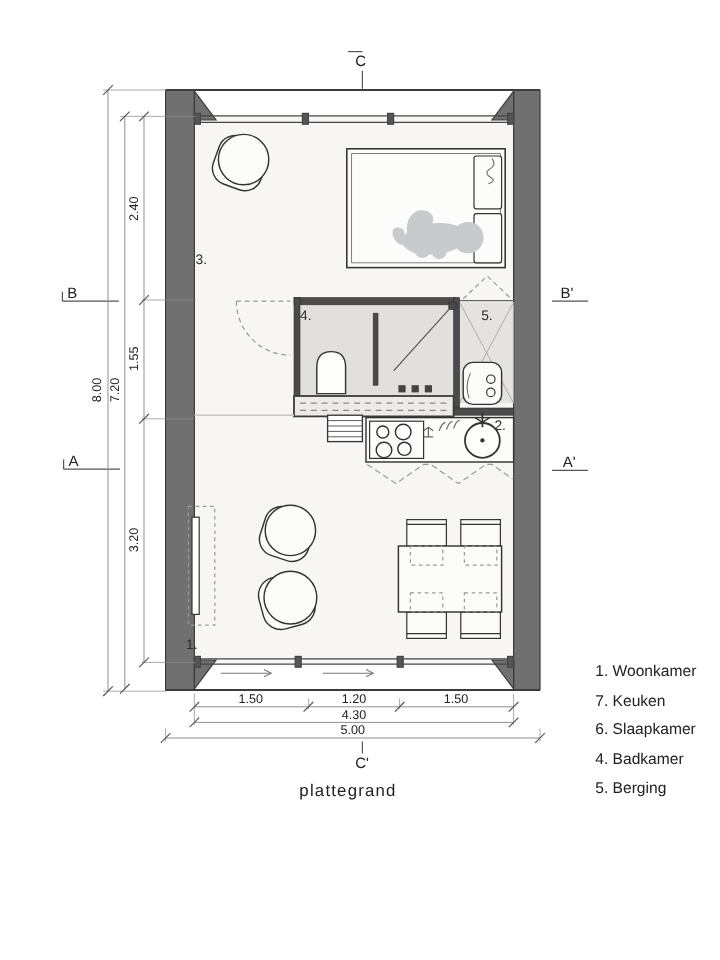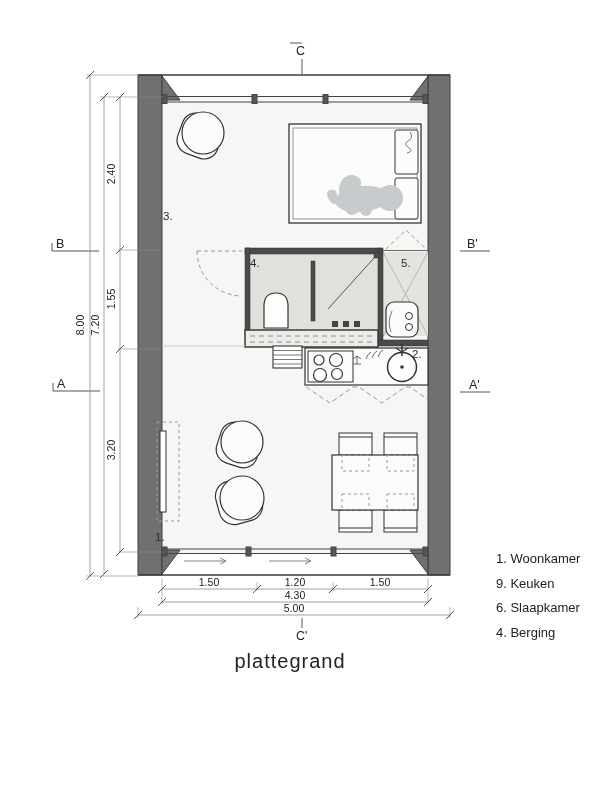--- a/index.html
+++ b/index.html
@@ -3,21 +3,21 @@
 <meta charset="utf-8">
 <style>
   html,body{margin:0;padding:0;background:#ffffff;}
   #stage{position:relative;width:600px;height:800px;background:#ffffff;overflow:hidden;
          font-family:"Liberation Sans",sans-serif;}
   svg text{font-family:"Liberation Sans",sans-serif;fill:#2b2b2b;}
   .dimtext{font-size:10.5px;fill:#222;}
   .sectext{font-size:12.5px;fill:#222;}
   .roomnum{font-size:11.5px;fill:#2b2b2b;}
   #title{position:absolute;left:160px;top:650px;width:260px;text-align:center;
-         font-size:20px;letter-spacing:1px;color:#222;}
+         font-size:14px;letter-spacing:1px;color:#222;}
   #legend{position:absolute;left:496px;top:547px;color:#222;font-size:13px;}
   #legend .legend-item{line-height:24.5px;white-space:nowrap;}
 </style>
 </head>
 <body>
 
 <div id="stage">
 
 <svg width="600" height="800" viewBox="0 0 600 800">
 
@@ -271,18 +271,19 @@
   <text x="295" y="599" text-anchor="middle" class="dimtext">4.30</text>
   <text x="294" y="612" text-anchor="middle" class="dimtext">5.00</text>
 </svg>
 
 
 <div id="title">plattegrand</div>
 
 
 <div id="legend">
   <div class="legend-item">1. Woonkamer</div>
-  <div class="legend-item">9. Keuken</div>
+  <div class="legend-item">7. Keuken</div>
   <div class="legend-item">6. Slaapkamer</div>
-  <div class="legend-item">4. Berging</div>
+  <div class="legend-item">4. Badkamer</div>
+  <div class="legend-item">5. Berging</div>
 </div>
 
 </div>
 
 </body></html>

